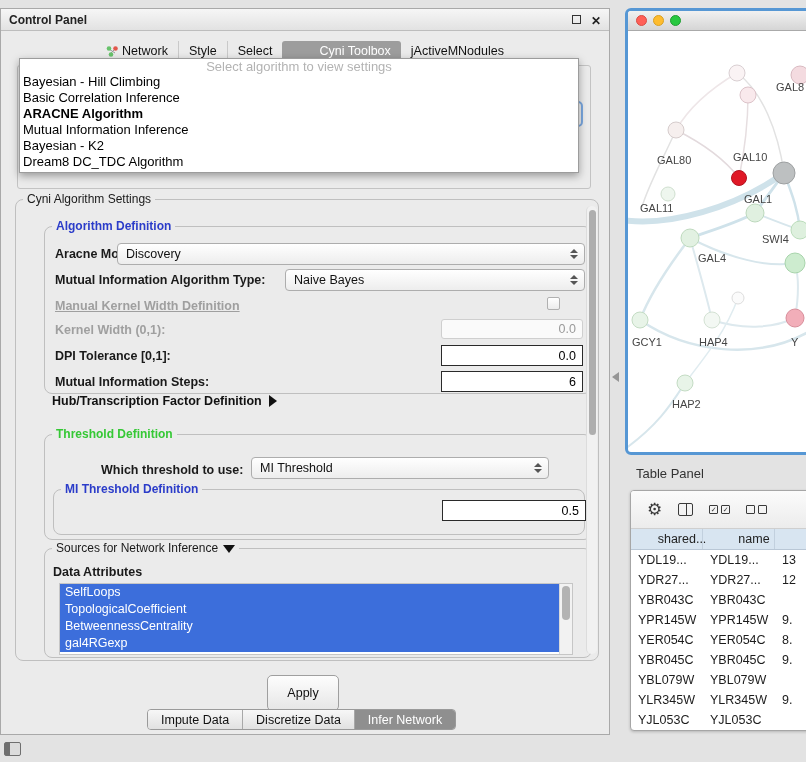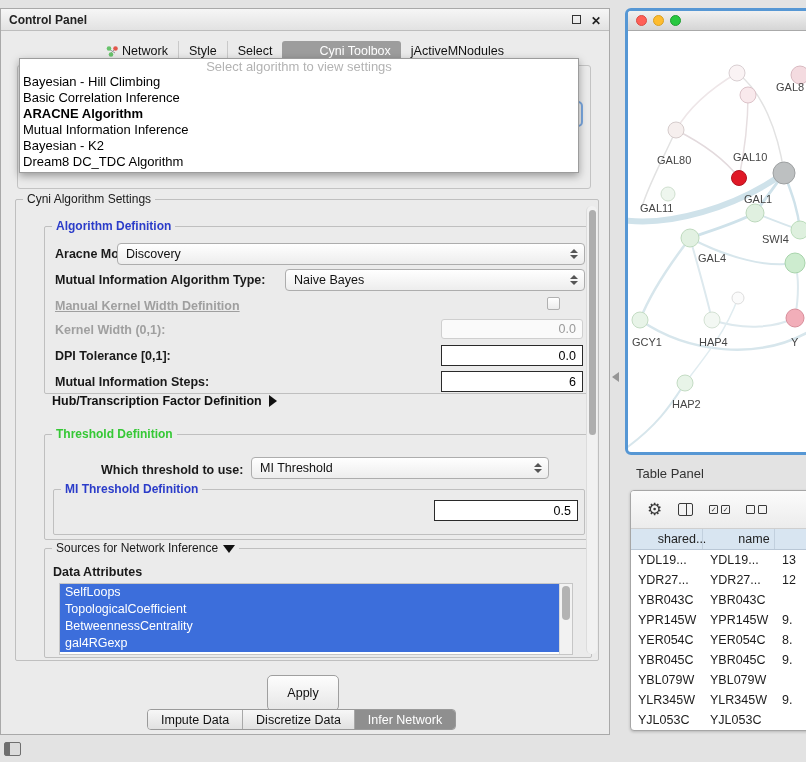--- a/index.html
+++ b/index.html
@@ -32,21 +32,21 @@
         border:2.5px solid #7aa8e0; border-radius:5px; background:#ededed; z-index:1; }
 
   
   .popup { position:absolute; left:18px; top:49px; width:560px; height:115px; background:#fff;
         border:1px solid #9c9c9c; box-shadow:0 3px 8px rgba(0,0,0,.35); z-index:5; }
   .popup-placeholder { height:15px; line-height:15px; text-align:center; color:#b3b3b3; font-size:13px; }
   .popup-item { height:16px; line-height:16px; font-size:13px; color:#000; padding-left:3px; white-space:nowrap; }
   .popup-item.selected { font-weight:bold; }
 
   
-  .groupbox { position:absolute; border:1px solid #bfbfbf; border-radius:2px; }
+  .groupbox { position:absolute; border:1px solid #bfbfbf; border-radius:8px; }
   .gtitle { position:absolute; top:-8px; left:7px; background:#ebebeb; padding:0 4px;
         font-size:12px; color:#1a1a1a; white-space:nowrap; }
   .gtitle.blue { color:#2b3cc9; font-weight:bold; }
   .gtitle.green { color:#35c835; font-weight:bold; }
 
   .settings { left:14px; top:190px; width:584px; height:462px; }
   .algdef  { left:28px; top:26px; width:548px; height:168px; }
   .threshold { left:28px; top:234px; width:548px; height:106px; }
   .mithresh { left:8px; top:54px; width:532px; height:46px; }
   .sources { left:28px; top:348px; width:548px; height:110px; }
@@ -240,21 +240,21 @@
         <span class="gtitle green">Threshold Definition</span>
 
         <span class="flabel" style="left:56px; top:28px;">Which threshold to use:</span>
         <div class="combo" style="left:206px; top:22px; width:298px;">
           <span class="combo-text">MI Threshold</span>
           <span class="spin"></span>
         </div>
 
         <div class="groupbox mithresh">
           <span class="gtitle blue">MI Threshold Definition</span>
-          <input class="tfield strong" style="left: 380px; top: 10px; width: 144px;" value="0.5">
+          <input class="tfield strong" style="left: 388px; top: 10px; width: 144px;" value="0.5">
         </div>
       </div>
 
       <div class="groupbox sources">
         <span class="gtitle"><span>Sources for Network Inference</span><span class="tri-down"></span></span>
 
         <span class="flabel" style="left:8px; top:16px;">Data Attributes</span>
 
         <div class="attr-list">
           <div id="attr-list">

